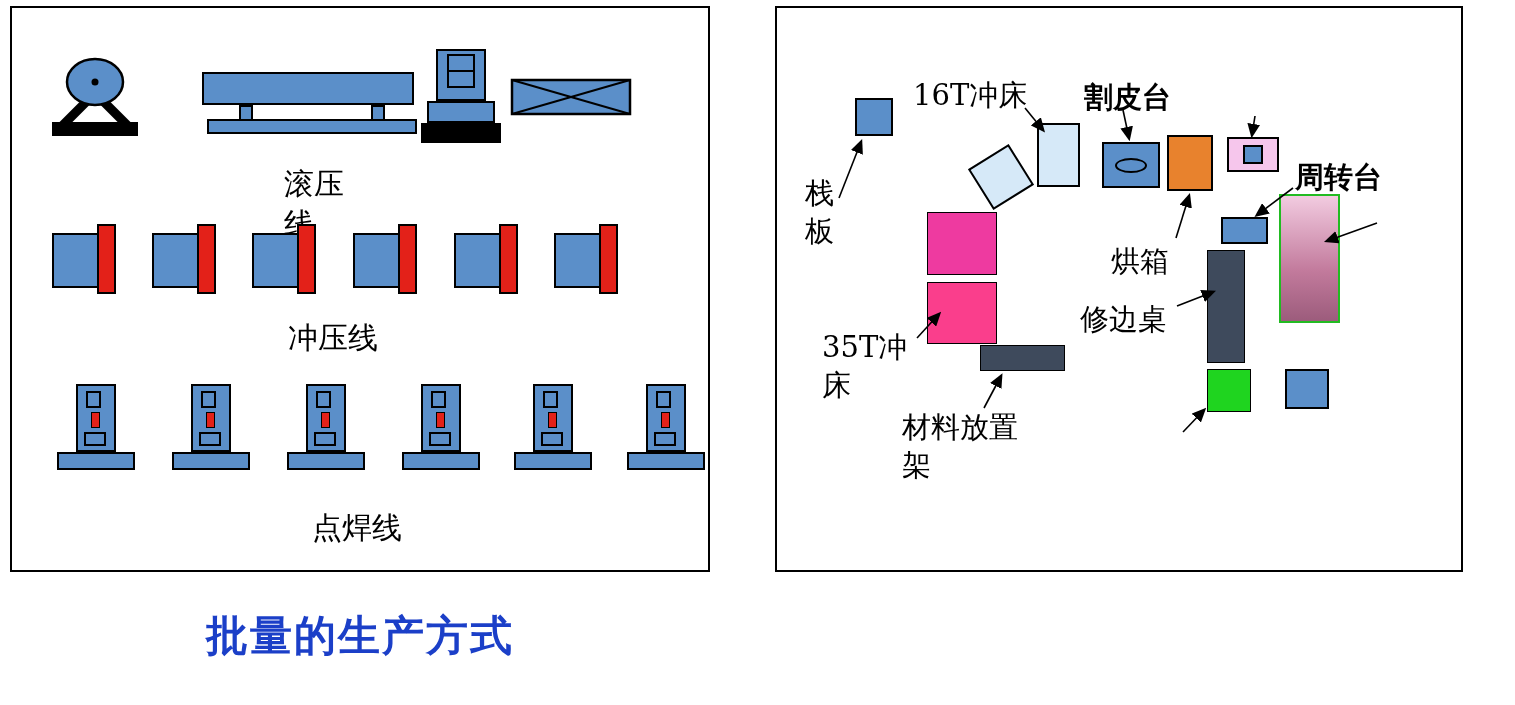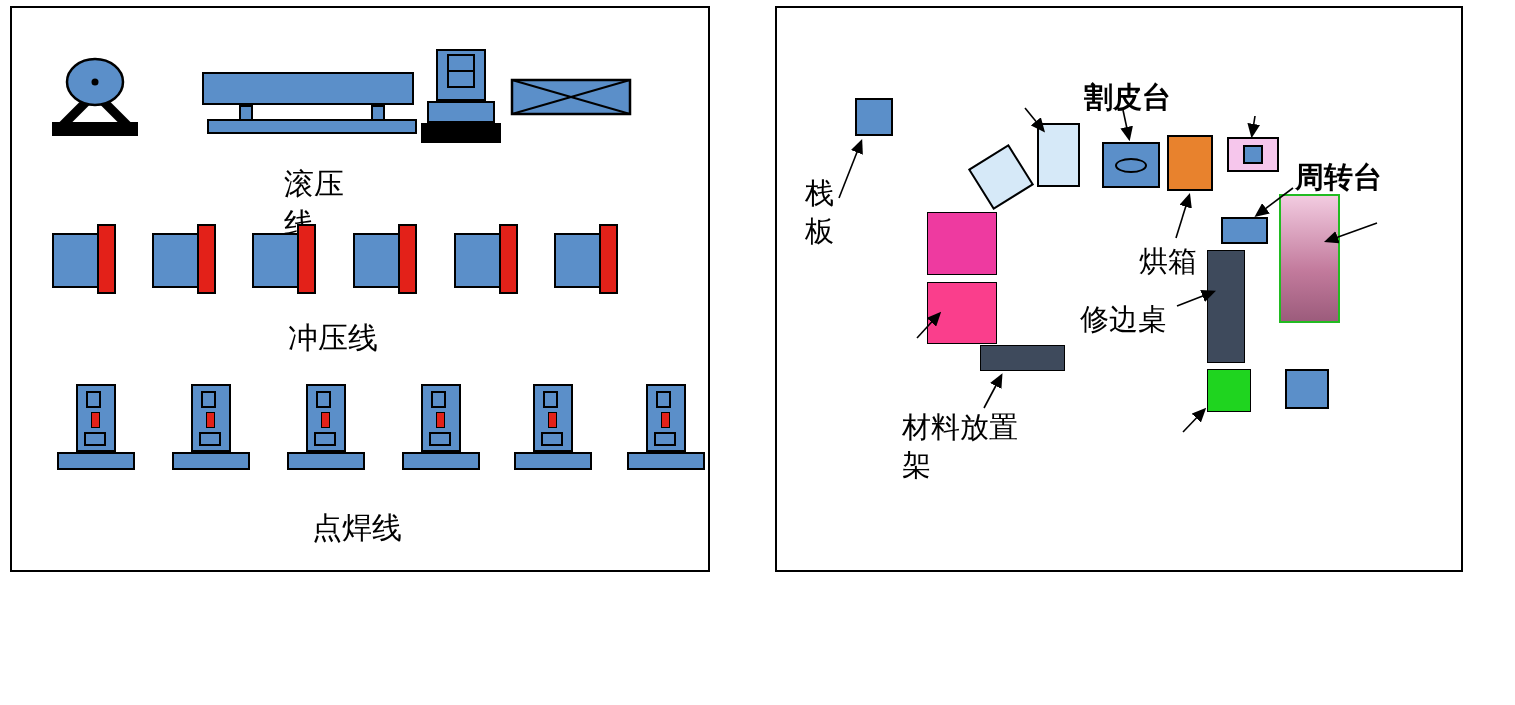--- a/index.html
+++ b/index.html
@@ -159,24 +159,26 @@
     <div class="shape blue" style="left:444px;top:209px;width:47px;height:27px;"></div>
     <div class="shape" style="left:502px;top:186px;width:61px;height:129px;border:2px solid #22BB22;background:linear-gradient(180deg,#F2CBE0 0%,#C27A9C 60%,#9C5C7C 100%);"></div>
     <div class="shape" style="left:430px;top:242px;width:38px;height:113px;background:#3E4A5C;border:1px solid #000;"></div>
     <div class="shape" style="left:150px;top:204px;width:70px;height:63px;background:#EE3AA0;border:1px solid #000;"></div>
     <div class="shape" style="left:150px;top:274px;width:70px;height:62px;background:#FA3E8C;border:1px solid #000;"></div>
     <div class="shape" style="left:203px;top:337px;width:85px;height:26px;background:#3E4A5C;border:1px solid #000;"></div>
     <div class="shape" style="left:430px;top:361px;width:44px;height:43px;background:#1FD41F;border:1px solid #000;"></div>
     <div class="shape blue" style="left:508px;top:361px;width:44px;height:40px;"></div>
 
     <div class="lbl" style="left:28px;top:166px;width:34px;">栈板</div>
+    <div class="lbl" style="left:136px;top:68px;">16T冲床</div>
     <div class="lbl" style="left:307px;top:70px;font-weight:bold;">割皮台</div>
     <div class="lbl" style="left:518px;top:150px;font-weight:bold;">周转台</div>
-    <div class="lbl" style="left:334px;top:234px;margin-left:28px;">烘箱</div>
+    <div class="lbl" style="left:334px;top:234px;">烘箱</div>
     <div class="lbl" style="left:303px;top:292px;">修边桌</div>
+    <div class="lbl" style="left:45px;top:320px;width:95px;">35T冲床</div>
     <div class="lbl" style="left:125px;top:400px;width:125px;">材料放置架</div>
 
     <svg class="arrows" width="688" height="566">
       <defs>
         <marker id="ah" markerWidth="9" markerHeight="8" refX="7" refY="4" orient="auto">
           <path d="M0,0 L9,4 L0,8 z" fill="#000"></path>
         </marker>
       </defs>
       <line x1="62" y1="190" x2="84" y2="134" stroke="#000" stroke-width="1.6" marker-end="url(#ah)"></line>
       <line x1="248" y1="100" x2="266" y2="122" stroke="#000" stroke-width="1.6" marker-end="url(#ah)"></line>
@@ -185,13 +187,14 @@
       <line x1="516" y1="180" x2="480" y2="207" stroke="#000" stroke-width="1.6" marker-end="url(#ah)"></line>
       <line x1="600" y1="215" x2="550" y2="233" stroke="#000" stroke-width="1.6" marker-end="url(#ah)"></line>
       <line x1="399" y1="230" x2="412" y2="188" stroke="#000" stroke-width="1.6" marker-end="url(#ah)"></line>
       <line x1="400" y1="298" x2="436" y2="284" stroke="#000" stroke-width="1.6" marker-end="url(#ah)"></line>
       <line x1="140" y1="330" x2="162" y2="306" stroke="#000" stroke-width="1.6" marker-end="url(#ah)"></line>
       <line x1="207" y1="400" x2="224" y2="368" stroke="#000" stroke-width="1.6" marker-end="url(#ah)"></line>
       <line x1="406" y1="424" x2="427" y2="402" stroke="#000" stroke-width="1.6" marker-end="url(#ah)"></line>
     </svg>
   </div>
 
+  <div class="title" style="left:10px;top:608px;width:700px;">批量的生产方式</div>
 </div>
 
 </body></html>

